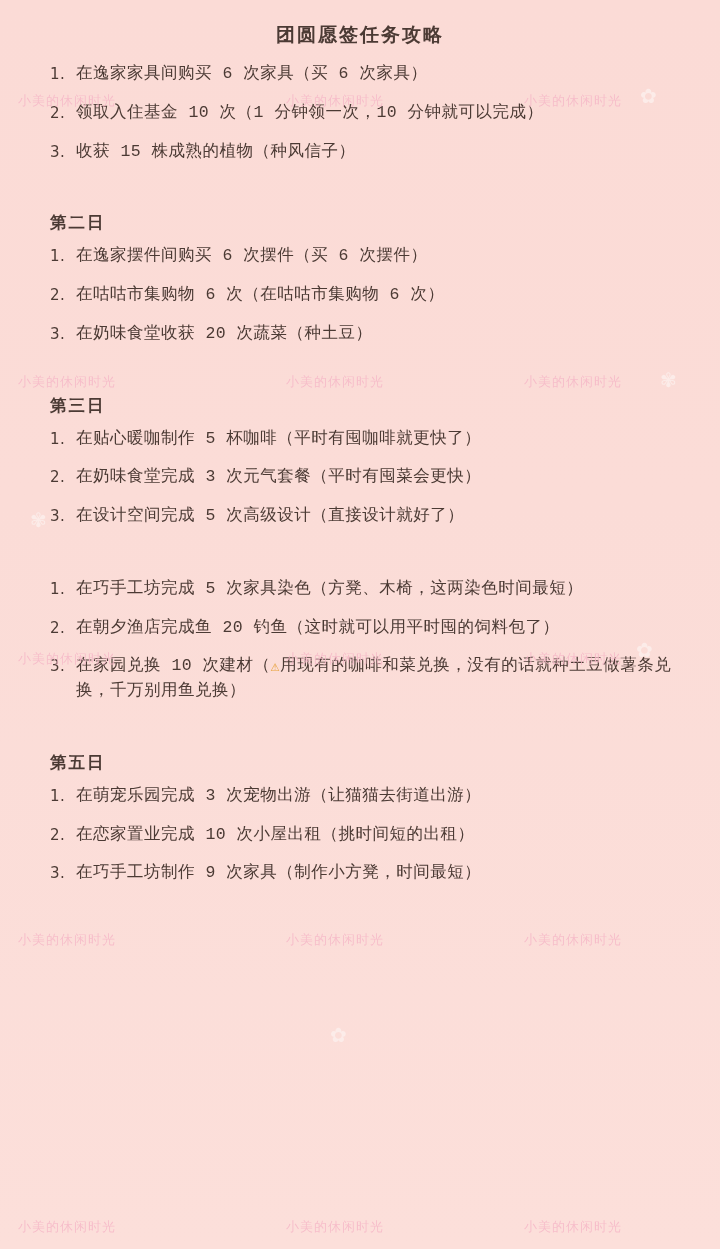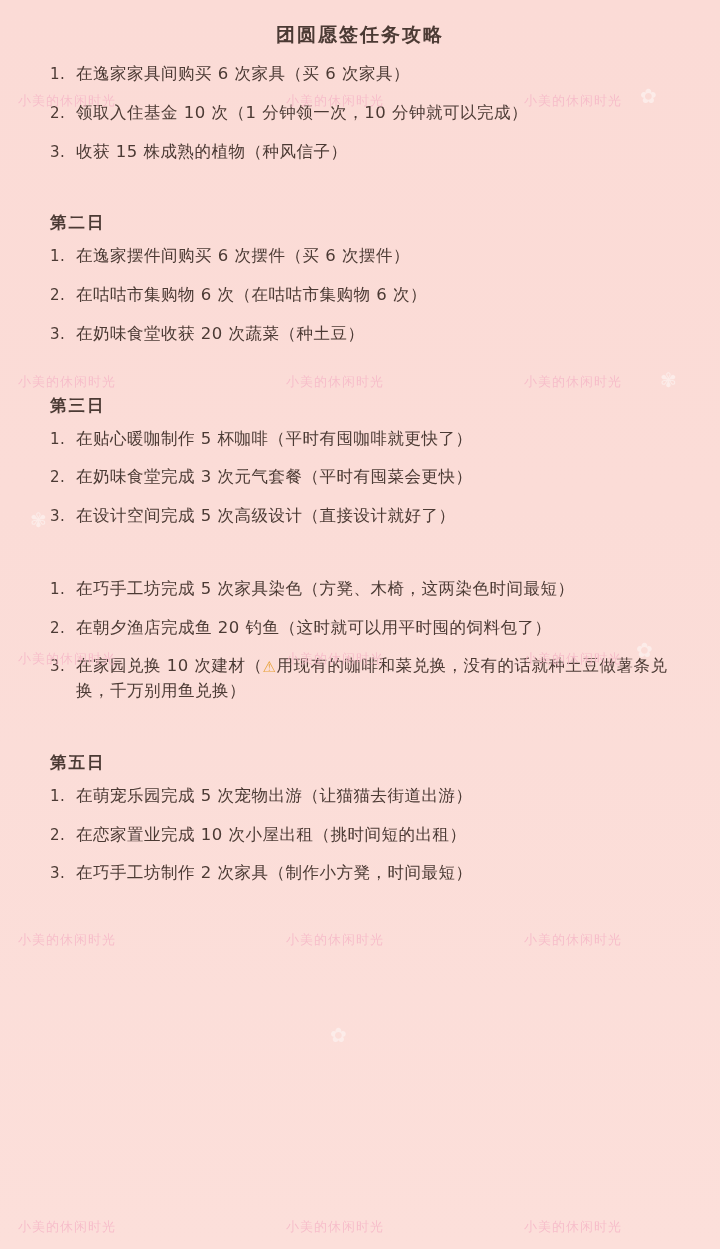--- a/index.html
+++ b/index.html
@@ -63,20 +63,21 @@
   }
   .task-num {
     width: 26px;
     flex: 0 0 26px;
     font-size: 15px;
     padding-top: 1px;
   }
   .task-text {
     flex: 1 1 auto;
     padding-right: 10px;
+    font-family: Liberation Mono, monospace;
   }
   .warn {
     display: inline-block;
     color: #e8a33d;
     font-size: 15px;
     transform: translateY(1px);
   }
   
   .wm-row {
     position: absolute;
@@ -179,29 +180,29 @@
       <div class="task-text"><span>在家园兑换 10 次建材（</span><span class="warn">⚠</span><span>用现有的咖啡和菜兑换，没有的话就种土豆做薯条兑换，千万别用鱼兑换）</span></div>
     </div>
   </div>
 
   <div class="spacer-lg"></div>
 
   <div class="day-block">
     <div class="day-title">第五日</div>
     <div class="task">
       <div class="task-num">1.</div>
-      <div class="task-text">在萌宠乐园完成 5 次宠物出游（让猫猫去街道出游）</div>
+      <div class="task-text">在萌宠乐园完成 3 次宠物出游（让猫猫去街道出游）</div>
     </div>
     <div class="task">
       <div class="task-num">2.</div>
       <div class="task-text">在恋家置业完成 10 次小屋出租（挑时间短的出租）</div>
     </div>
     <div class="task">
       <div class="task-num">3.</div>
-      <div class="task-text">在巧手工坊制作 2 次家具（制作小方凳，时间最短）</div>
+      <div class="task-text">在巧手工坊制作 9 次家具（制作小方凳，时间最短）</div>
     </div>
   </div>
 
   <div class="wm-row" style="top:92px;">
     <span class="wm">小美的休闲时光</span>
     <span class="wm center">小美的休闲时光</span>
     <span class="wm">小美的休闲时光</span>
   </div>
   <div class="wm-row" style="top:373px;">
     <span class="wm">小美的休闲时光</span>

